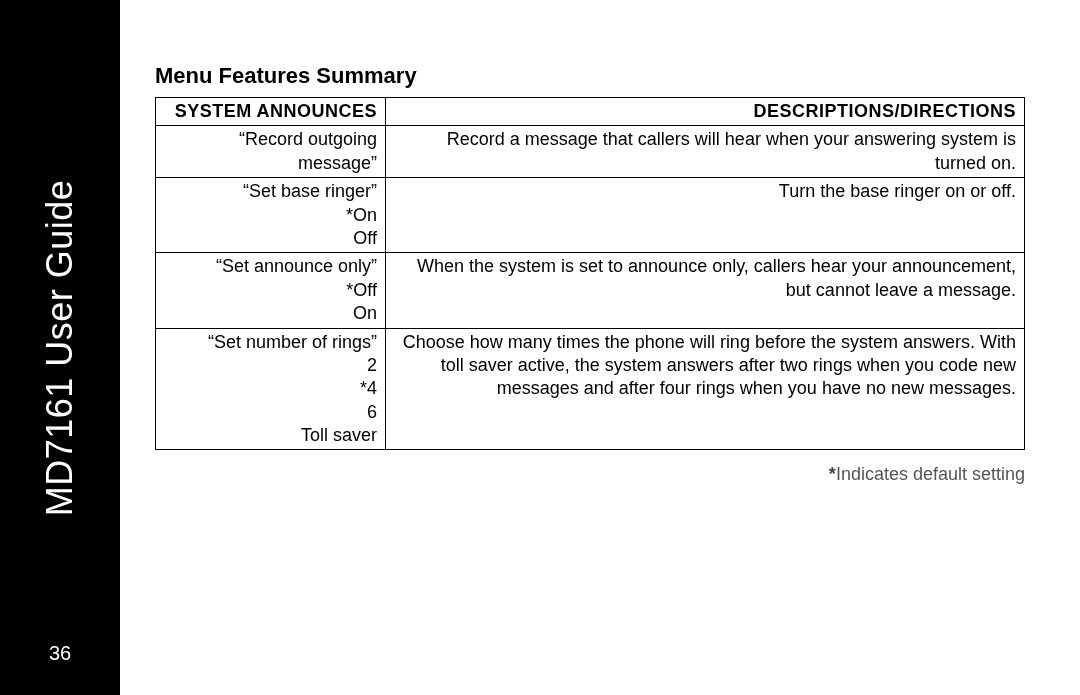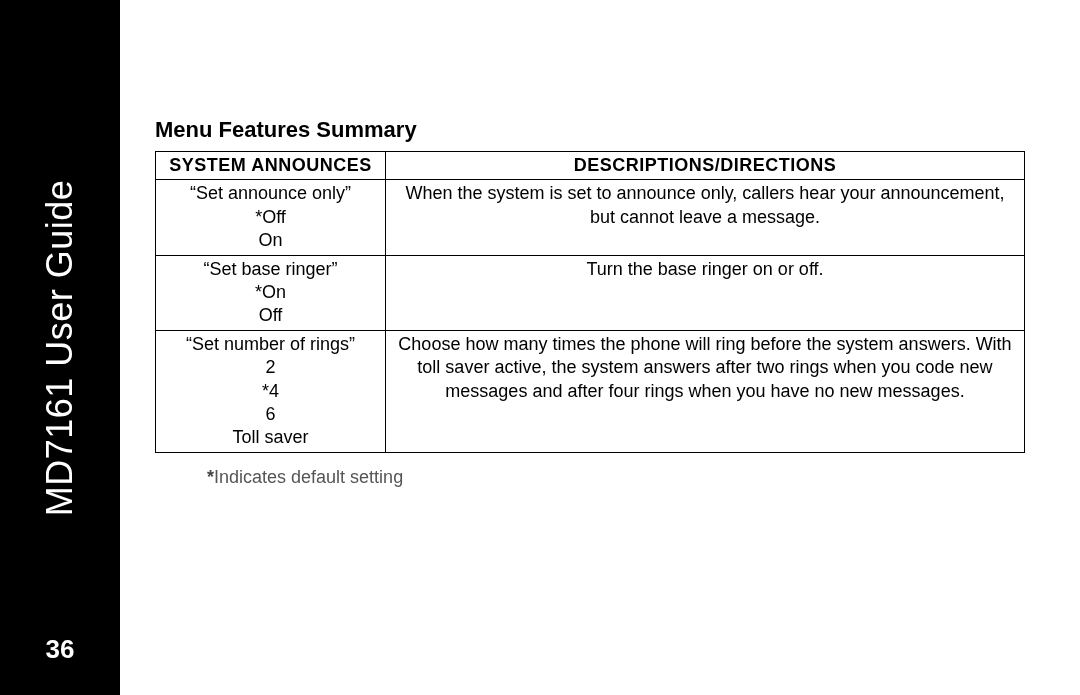--- a/index.html
+++ b/index.html
@@ -27,56 +27,57 @@
       font-size: 36px;
       font-weight: 400;
       white-space: nowrap;
       letter-spacing: 0.5px;
     }
     .page-number {
       position: absolute;
       bottom: 30px;
       left: 50%;
       transform: translateX(-50%);
-      font-size: 26px;
-      font-weight: 700;
+      font-size: 20px;
+      font-weight: 400;
     }
     .content {
       flex: 1;
-      padding: 117px 55px 40px 35px;
+      padding: 63px 55px 40px 35px;
     }
     .heading {
       font-size: 22px;
       font-weight: 700;
       margin-bottom: 8px;
     }
     table {
       width: 100%;
       border-collapse: collapse;
       table-layout: fixed;
     }
     th, td {
       border: 1.5px solid #000;
-      text-align: center;
+      text-align: right;
       vertical-align: top;
       padding: 2px 8px 2px 8px;
       font-size: 18px;
       line-height: 1.3;
     }
     th {
       font-weight: 700;
       font-variant: small-caps;
       letter-spacing: 0.5px;
     }
     th:first-child, td:first-child { width: 230px; }
     .footnote {
       margin-top: 14px;
       padding-left: 52px;
       font-size: 18px;
       color: #555;
+      text-align: right;
     }
     .footnote .star { font-weight: 700; color: #444; }
     .multiline { white-space: pre-line; }
   </style>
 </head>
 <body>
 
 <div class="sidebar">
   <div class="sidebar-title">MD7161 User Guide</div>
   <div class="page-number">36</div>
@@ -87,30 +88,34 @@
 
   <table>
     <thead>
       <tr>
         <th>SYSTEM ANNOUNCES</th>
         <th>DESCRIPTIONS/DIRECTIONS</th>
       </tr>
     </thead>
     <tbody>
       <tr>
-        <td class="multiline">“Set announce only”
-*Off
-On</td>
-        <td>When the system is set to announce only, callers hear your announcement, but cannot leave a message.</td>
+        <td class="multiline">“Record outgoing message”</td>
+        <td>Record a message that callers will hear when your answering system is turned on.</td>
       </tr>
       <tr>
         <td class="multiline">“Set base ringer”
 *On
 Off</td>
         <td>Turn the base ringer on or off.</td>
+      </tr>
+      <tr>
+        <td class="multiline">“Set announce only”
+*Off
+On</td>
+        <td>When the system is set to announce only, callers hear your announcement, but cannot leave a message.</td>
       </tr>
       <tr>
         <td class="multiline">“Set number of rings”
 2
 *4
 6
 Toll saver</td>
         <td>Choose how many times the phone will ring before the system answers. With toll saver active, the system answers after two rings when you code new messages and after four rings when you have no new messages.</td>
       </tr>
     </tbody>

